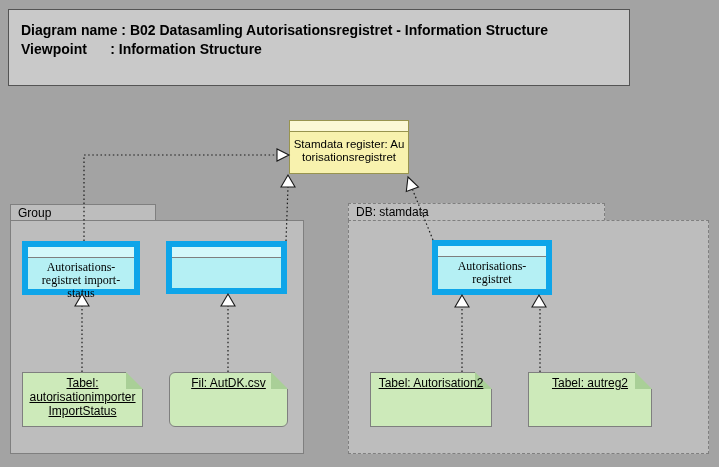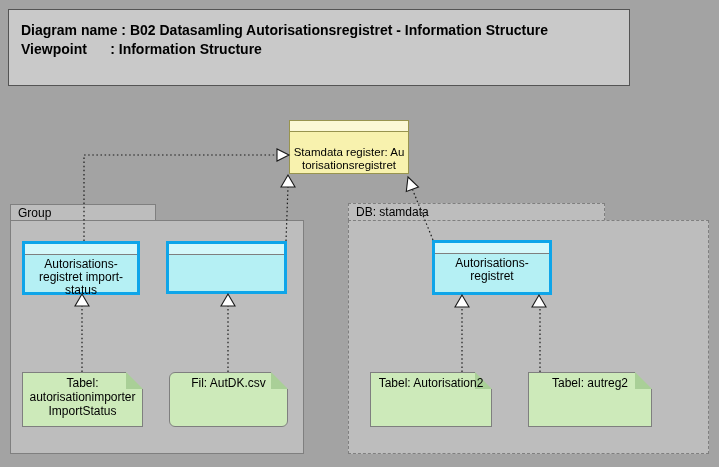--- a/index.html
+++ b/index.html
@@ -22,42 +22,42 @@
   .grp-body{
     position:absolute;background:#bdbdbd;border:1px solid #7f7f7f;
     box-sizing:border-box;
   }
   .tab-group{left:10px;top:204px;width:146px;height:17px;}
   .body-group{left:10px;top:220px;width:294px;height:234px;}
   .tab-db{left:348px;top:203px;width:257px;height:18px;border-style:dashed;}
   .body-db{left:348px;top:220px;width:361px;height:234px;border-style:dashed;}
   
   .obj{
-    position:absolute;background:#b5f0f4;border:3px solid #0ea5e9;box-sizing:border-box;
+    position:absolute;background:#b5f0f4;border:6px solid #0ea5e9;box-sizing:border-box;font-family:Liberation Serif, serif;
   }
   .obj .strip{height:10px;border-bottom:1px solid #7f7f7f;background:#d4f8fa;}
   .obj .obj-text{
     font-size:12px;line-height:13px;text-align:center;padding:3px 2px 0 2px;
   }
   .obj-a{left:22px;top:241px;width:118px;height:54px;}
   .obj-b{left:166px;top:241px;width:121px;height:53px;}
   .obj-c{left:432px;top:240px;width:120px;height:55px;}
   
   .ynote{
     position:absolute;left:289px;top:120px;width:120px;height:54px;
     background:#f8f2ae;border:1px solid #98944f;box-sizing:border-box;
   }
   .ynote .strip{height:10px;border-bottom:1px solid #98944f;background:#fbf8d6;}
   .ynote .ynote-text{
-    font-size:11.5px;line-height:13px;text-align:center;padding:14px 3px 0 3px;
+    font-size:11.5px;line-height:13px;text-align:center;padding:6px 3px 0 3px;
     word-break:break-all;
   }
   
   .note{
-    position:absolute;background:#cdeaba;border:1px solid #7f7f7f;box-sizing:border-box;
+    position:absolute;background:#cdeaba;border:1px solid #7f7f7f;box-sizing:border-box;text-decoration:underline;
   }
   .note .note-text{
     font-size:12px;line-height:14px;text-align:center;padding:3px 4px 0 4px;
     position:relative;z-index:2;
   }
   .note .fold{
     position:absolute;top:-1px;right:-1px;width:0;height:0;z-index:1;
     border-style:solid;border-width:0 17px 17px 0;
     border-color:#bdbdbd #bdbdbd #a9cf97 #a9cf97;
   }

